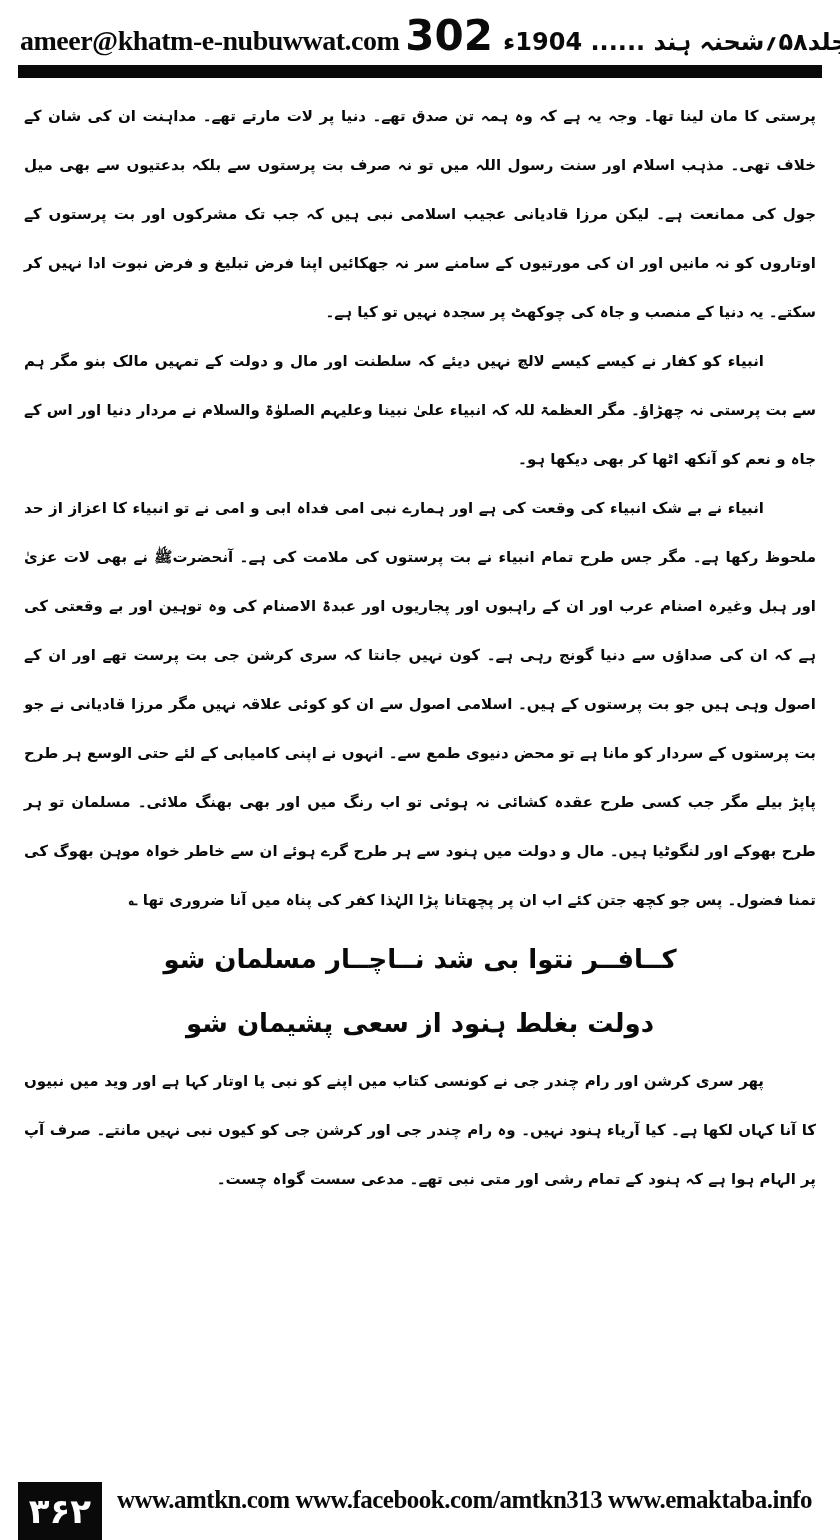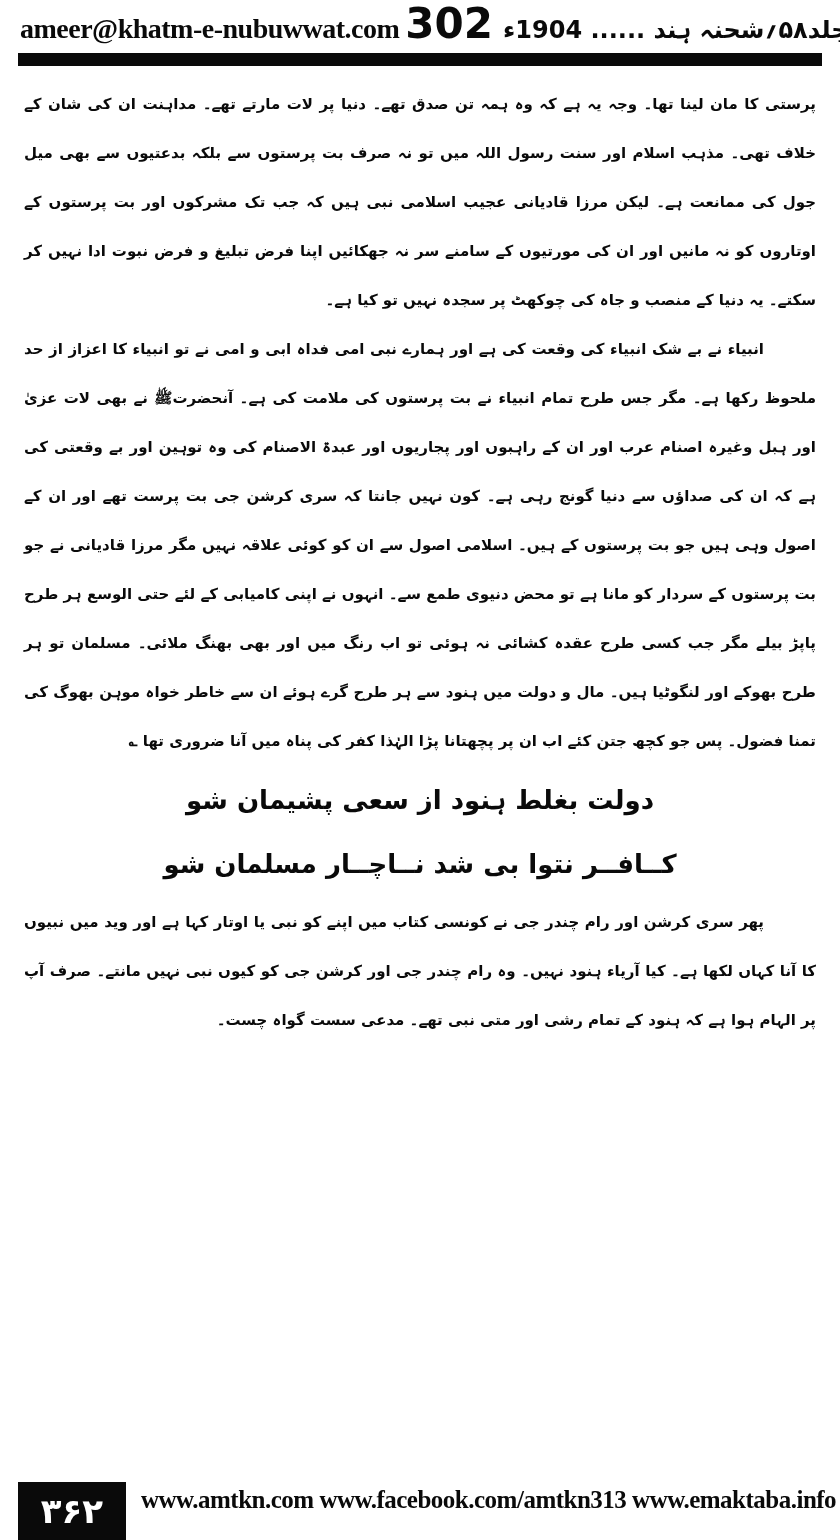--- a/index.html
+++ b/index.html
@@ -12,21 +12,21 @@
     background: #ffffff;
     color: #0a0a0a;
     overflow: hidden;
     font-family: "DejaVu Sans", sans-serif;
   }
   
   .header {
     display: flex;
     align-items: baseline;
     justify-content: space-between;
-    padding: 4px 20px 0 20px;
+    padding: 16px 20px 0 20px;
   }
   .header-email {
     font-family: "Liberation Serif", serif;
     font-weight: 700;
     font-size: 28px;
     letter-spacing: -0.5px;
     white-space: nowrap;
   }
   .header-pagenum {
     font-family: "DejaVu Sans", sans-serif;
@@ -77,21 +77,21 @@
   .footer {
     position: absolute;
     left: 18px;
     right: 0;
     bottom: 0;
     height: 60px;
     display: flex;
     align-items: stretch;
   }
   .footer-num {
-    width: 108px;
+    width: 84px;
     height: 58px;
     margin-top: 2px;
     background: #0a0a0a;
     color: #ffffff;
     font-family: "DejaVu Sans", sans-serif;
     font-weight: 700;
     font-size: 34px;
     display: flex;
     align-items: center;
     justify-content: center;
@@ -125,24 +125,25 @@
   <div class="header">
     <div class="header-email">ameer@khatm-e-nubuwwat.com</div>
     <div class="header-pagenum">302</div>
     <div class="header-title">احتساب جلد۵۸؍شحنہ ہند ...... 1904ء</div>
   </div>
 
   <div class="header-rule"></div>
 
   <div class="body-text">
     <p>پرستی کا مان لینا تھا۔ وجہ یہ ہے کہ وہ ہمہ تن صدق تھے۔ دنیا پر لات مارتے تھے۔ مداہنت ان کی شان کے خلاف تھی۔ مذہب اسلام اور سنت رسول اللہ میں تو نہ صرف بت پرستوں سے بلکہ بدعتیوں سے بھی میل جول کی ممانعت ہے۔ لیکن مرزا قادیانی عجیب اسلامی نبی ہیں کہ جب تک مشرکوں اور بت پرستوں کے اوتاروں کو نہ مانیں اور ان کی مورتیوں کے سامنے سر نہ جھکائیں اپنا فرض تبلیغ و فرض نبوت ادا نہیں کر سکتے۔ یہ دنیا کے منصب و جاہ کی چوکھٹ پر سجدہ نہیں تو کیا ہے۔</p>
+    <p class="indent">انبیاء کو کفار نے کیسے کیسے لالچ نہیں دیئے کہ سلطنت اور مال و دولت کے تمہیں مالک بنو مگر ہم سے بت پرستی نہ چھڑاؤ۔ مگر العظمۃ للہ کہ انبیاء علیٰ نبینا وعلیہم الصلوٰۃ والسلام نے مردار دنیا اور اس کے جاہ و نعم کو آنکھ اٹھا کر بھی دیکھا ہو۔</p>
     <p class="indent">انبیاء نے بے شک انبیاء کی وقعت کی ہے اور ہمارے نبی امی فداہ ابی و امی نے تو انبیاء کا اعزاز از حد ملحوظ رکھا ہے۔ مگر جس طرح تمام انبیاء نے بت پرستوں کی ملامت کی ہے۔ آنحضرتﷺ نے بھی لات عزیٰ اور ہبل وغیرہ اصنام عرب اور ان کے راہبوں اور پجاریوں اور عبدۃ الاصنام کی وہ توہین اور بے وقعتی کی ہے کہ ان کی صداؤں سے دنیا گونج رہی ہے۔ کون نہیں جانتا کہ سری کرشن جی بت پرست تھے اور ان کے اصول وہی ہیں جو بت پرستوں کے ہیں۔ اسلامی اصول سے ان کو کوئی علاقہ نہیں مگر مرزا قادیانی نے جو بت پرستوں کے سردار کو مانا ہے تو محض دنیوی طمع سے۔ انہوں نے اپنی کامیابی کے لئے حتی الوسع ہر طرح پاپڑ بیلے مگر جب کسی طرح عقدہ کشائی نہ ہوئی تو اب رنگ میں اور بھی بھنگ ملائی۔ مسلمان تو ہر طرح بھوکے اور لنگوٹیا ہیں۔ مال و دولت میں ہنود سے ہر طرح گرے ہوئے ان سے خاطر خواہ موہن بھوگ کی تمنا فضول۔ پس جو کچھ جتن کئے اب ان پر پچھتانا پڑا الہٰذا کفر کی پناہ میں آنا ضروری تھا ؎</p>
 
+    <div class="poetry">کــافــر نتوا بی شد نــاچــار مسلمان شو</div>
     <div class="poetry">دولت بغلط ہنود از سعی پشیمان شو</div>
-    <div class="poetry">کــافــر نتوا بی شد نــاچــار مسلمان شو</div>
 
     <p class="indent">پھر سری کرشن اور رام چندر جی نے کونسی کتاب میں اپنے کو نبی یا اوتار کہا ہے اور وید میں نبیوں کا آنا کہاں لکھا ہے۔ کیا آریاء ہنود نہیں۔ وہ رام چندر جی اور کرشن جی کو کیوں نبی نہیں مانتے۔ صرف آپ پر الہام ہوا ہے کہ ہنود کے تمام رشی اور متی نبی تھے۔ مدعی سست گواہ چست۔</p>
 
   </div>
 
   <div class="footer">
     <div class="footer-num">۳۶۲</div>
     <div class="footer-right">
       <div class="footer-rule"></div>
       <div class="footer-links">www.amtkn.com www.facebook.com/amtkn313 www.emaktaba.info</div>

